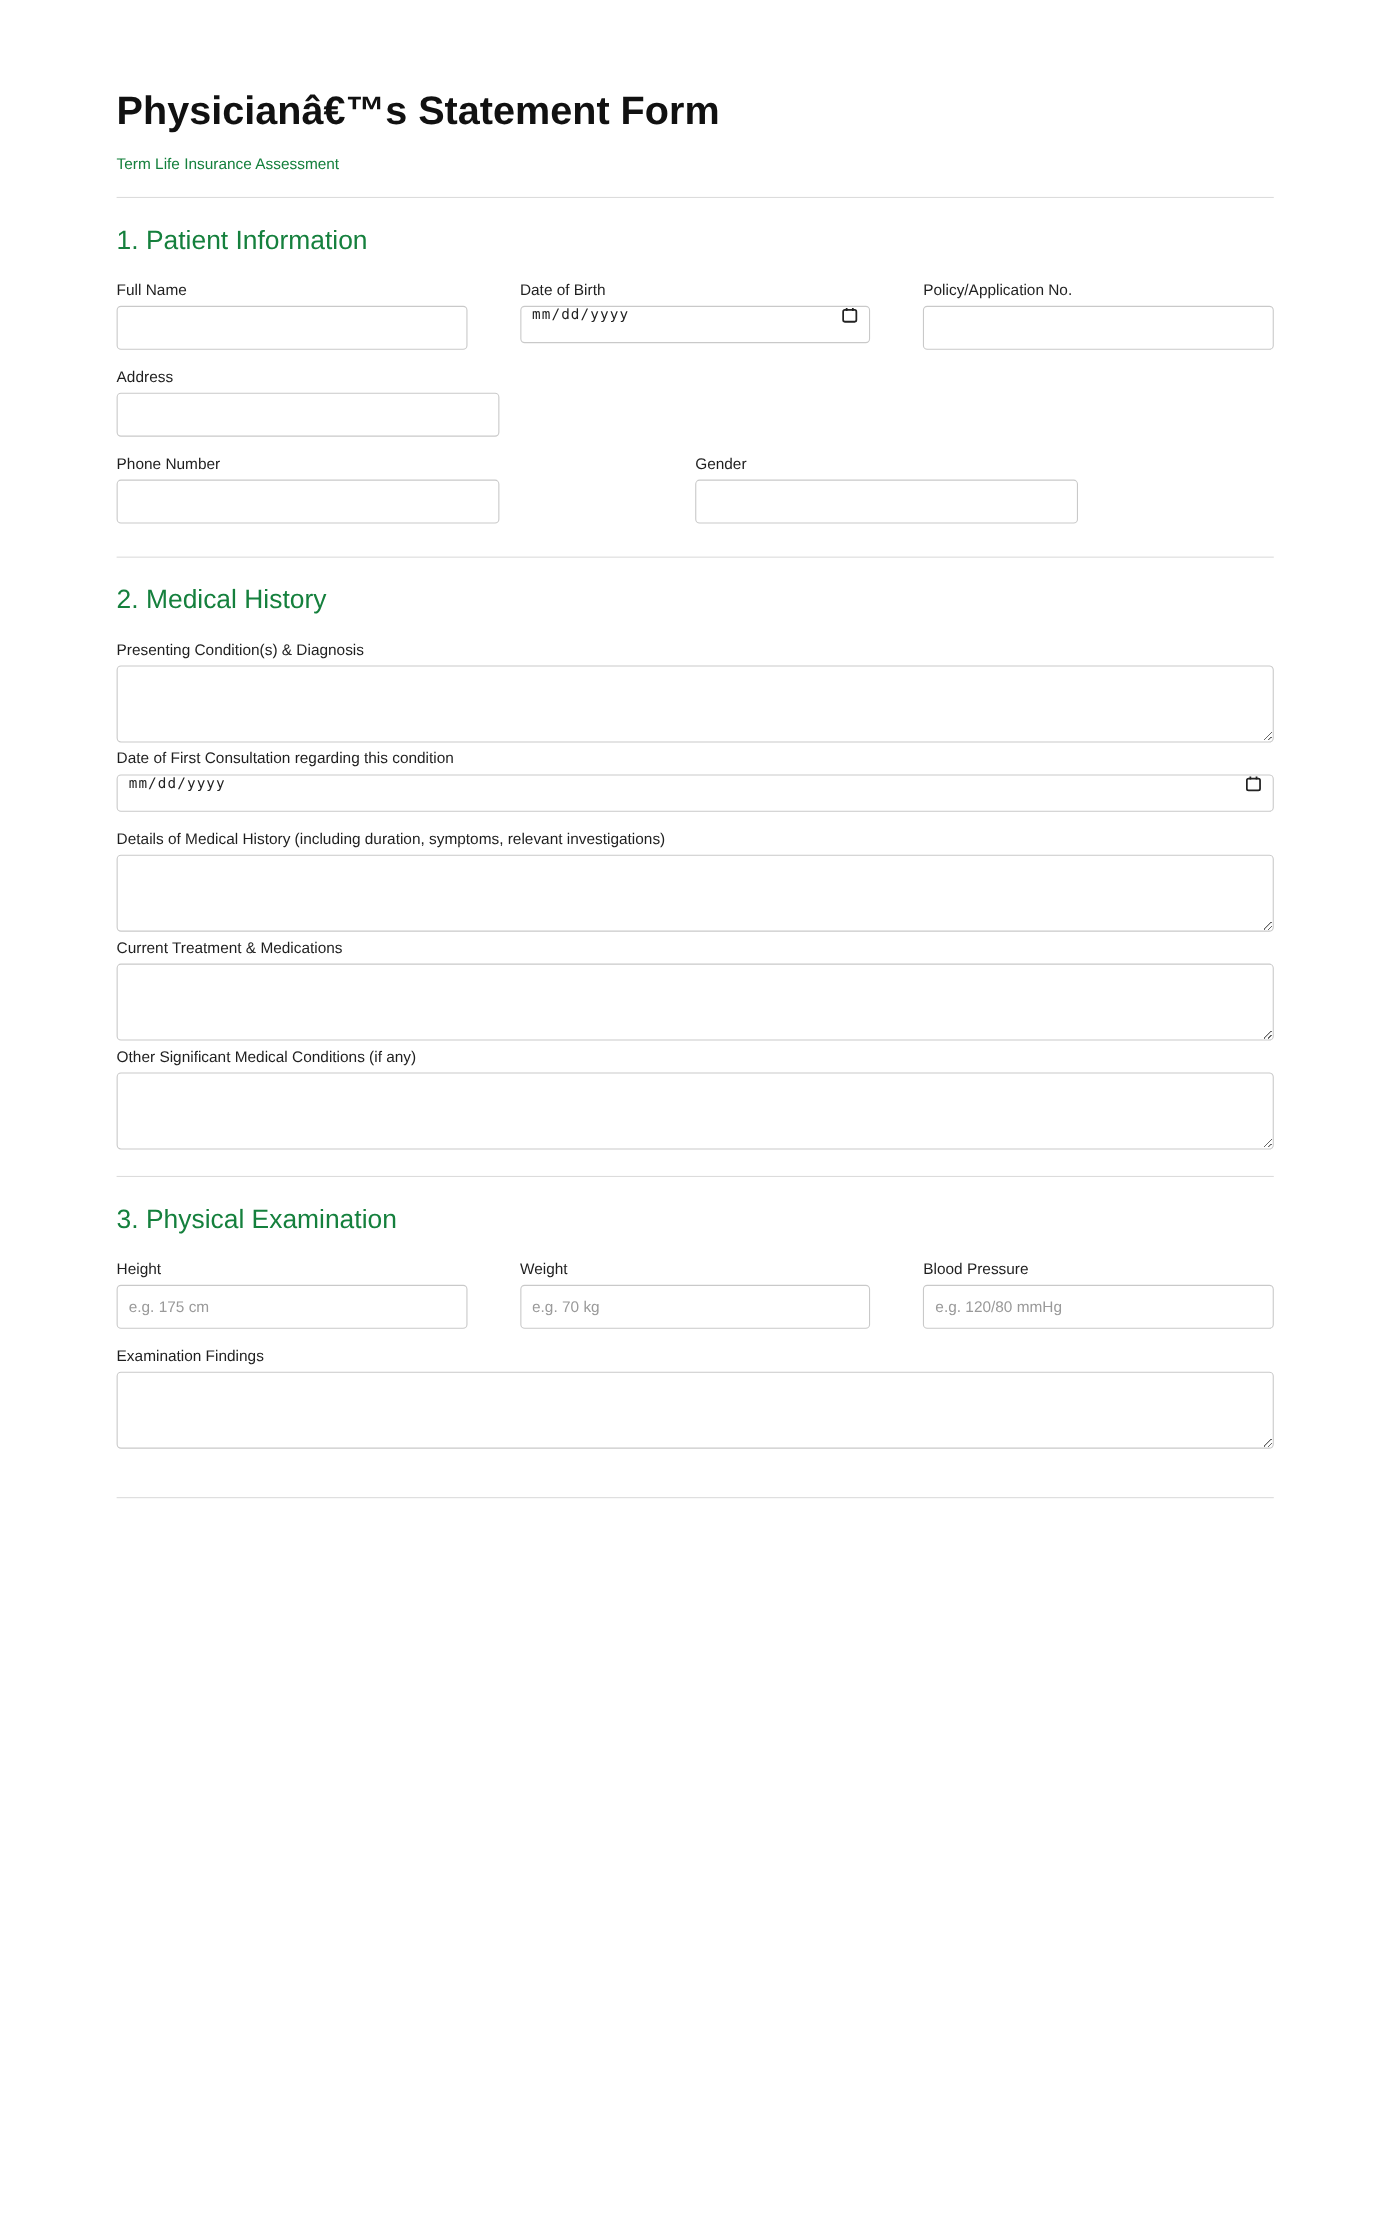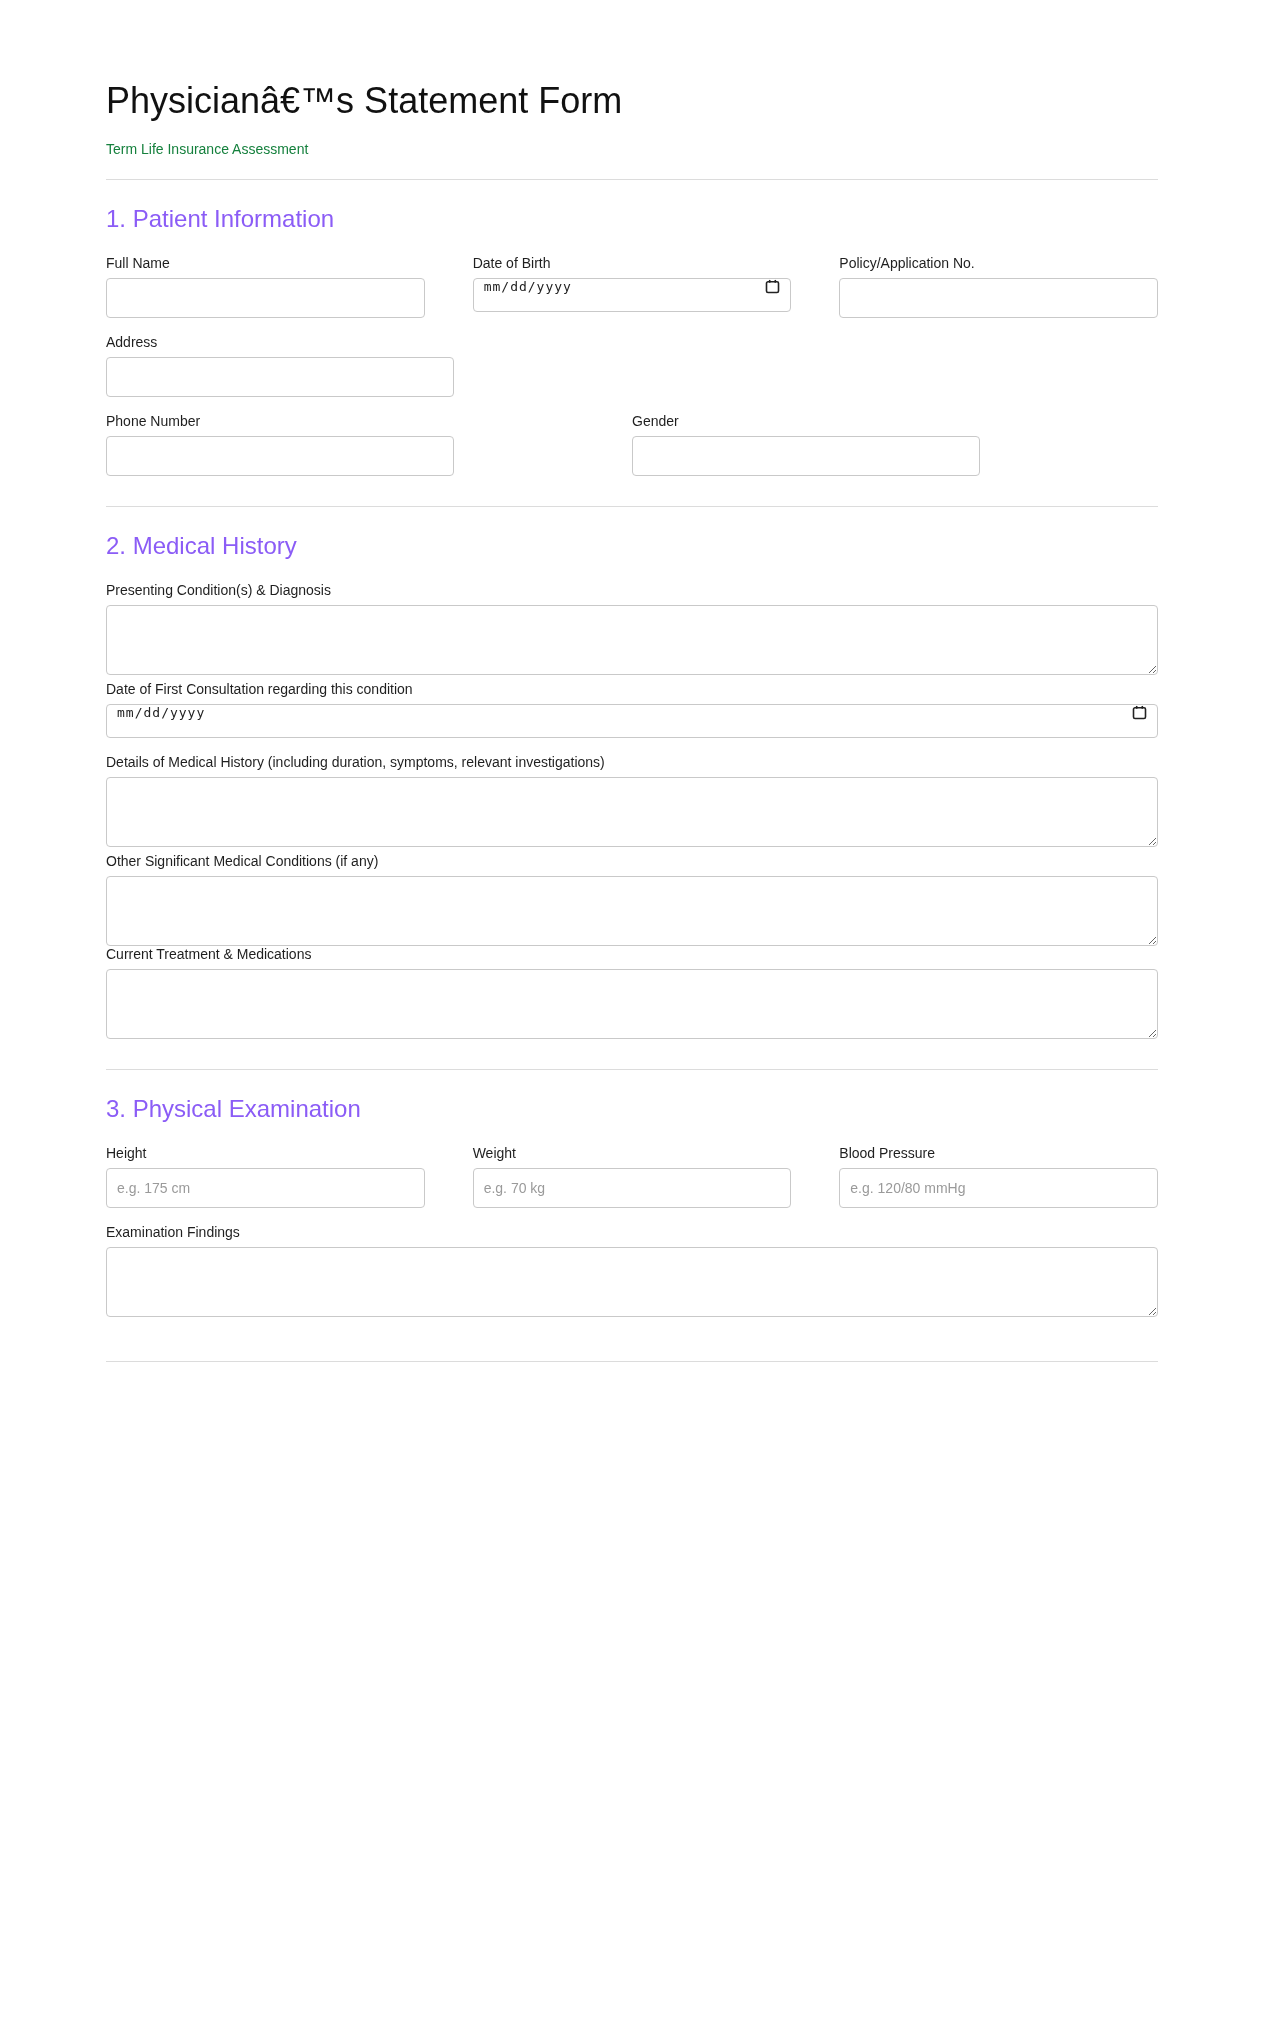--- a/index.html
+++ b/index.html
@@ -14,21 +14,21 @@
 
   .page {
     width: 1052px;
     margin-left: 106px;
   }
 
   .form-title {
     margin: 80px 0 0 0;
     font-size: 36px;
     line-height: 41px;
-    font-weight: 400;
+    font-weight: 700;
     color: #111111;
   }
   .form-subtitle {
     margin: 20px 0 0 0;
     font-size: 14px;
     line-height: 16px;
     font-weight: 400;
     color: #15803d;
   }
   .divider {
@@ -41,21 +41,21 @@
   .section { padding: 25px 0 0 0; }
   .section-1 { padding-bottom: 30px; }
   .section-2 { padding-bottom: 24px; }
   .section-3 { padding-bottom: 28px; }
 
   .section-heading {
     margin: 0 0 22px 0;
     font-size: 24px;
     line-height: 28px;
     font-weight: 400;
-    color: #8b5cf6;
+    color: #15803d;
   }
 
   .field-row-3 {
     display: grid;
     grid-template-columns: 1fr 1fr 1fr;
     column-gap: 48px;
   }
   .field-row-2 {
     display: grid;
     grid-template-columns: 1fr 1fr;
@@ -198,29 +198,29 @@
           </svg>
         </span>
       </div>
     </div>
 
     <div class="field-group after-textarea">
       <label class="field-label">Details of Medical History (including duration, symptoms, relevant investigations)</label>
       <textarea class="textarea-input" style=""></textarea>
     </div>
 
+    <div class="field-group after-textarea">
+      <label class="field-label">Current Treatment &amp; Medications</label>
+      <textarea class="textarea-input" style=""></textarea>
+    </div>
+
     <div class="field-group after-textarea" style="margin-bottom:0">
       <label class="field-label">Other Significant Medical Conditions (if any)</label>
       <textarea class="textarea-input" style=""></textarea>
     </div>
-
-    <div class="field-group after-textarea">
-      <label class="field-label">Current Treatment &amp; Medications</label>
-      <textarea class="textarea-input" style=""></textarea>
-    </div>
   </div>
 
   <hr class="divider" style="margin-top:0">
 
   <div class="section section-3">
     <h2 class="section-heading">3. Physical Examination</h2>
 
     <div class="field-row-3">
       <div class="field-group">
         <label class="field-label">Height</label>

